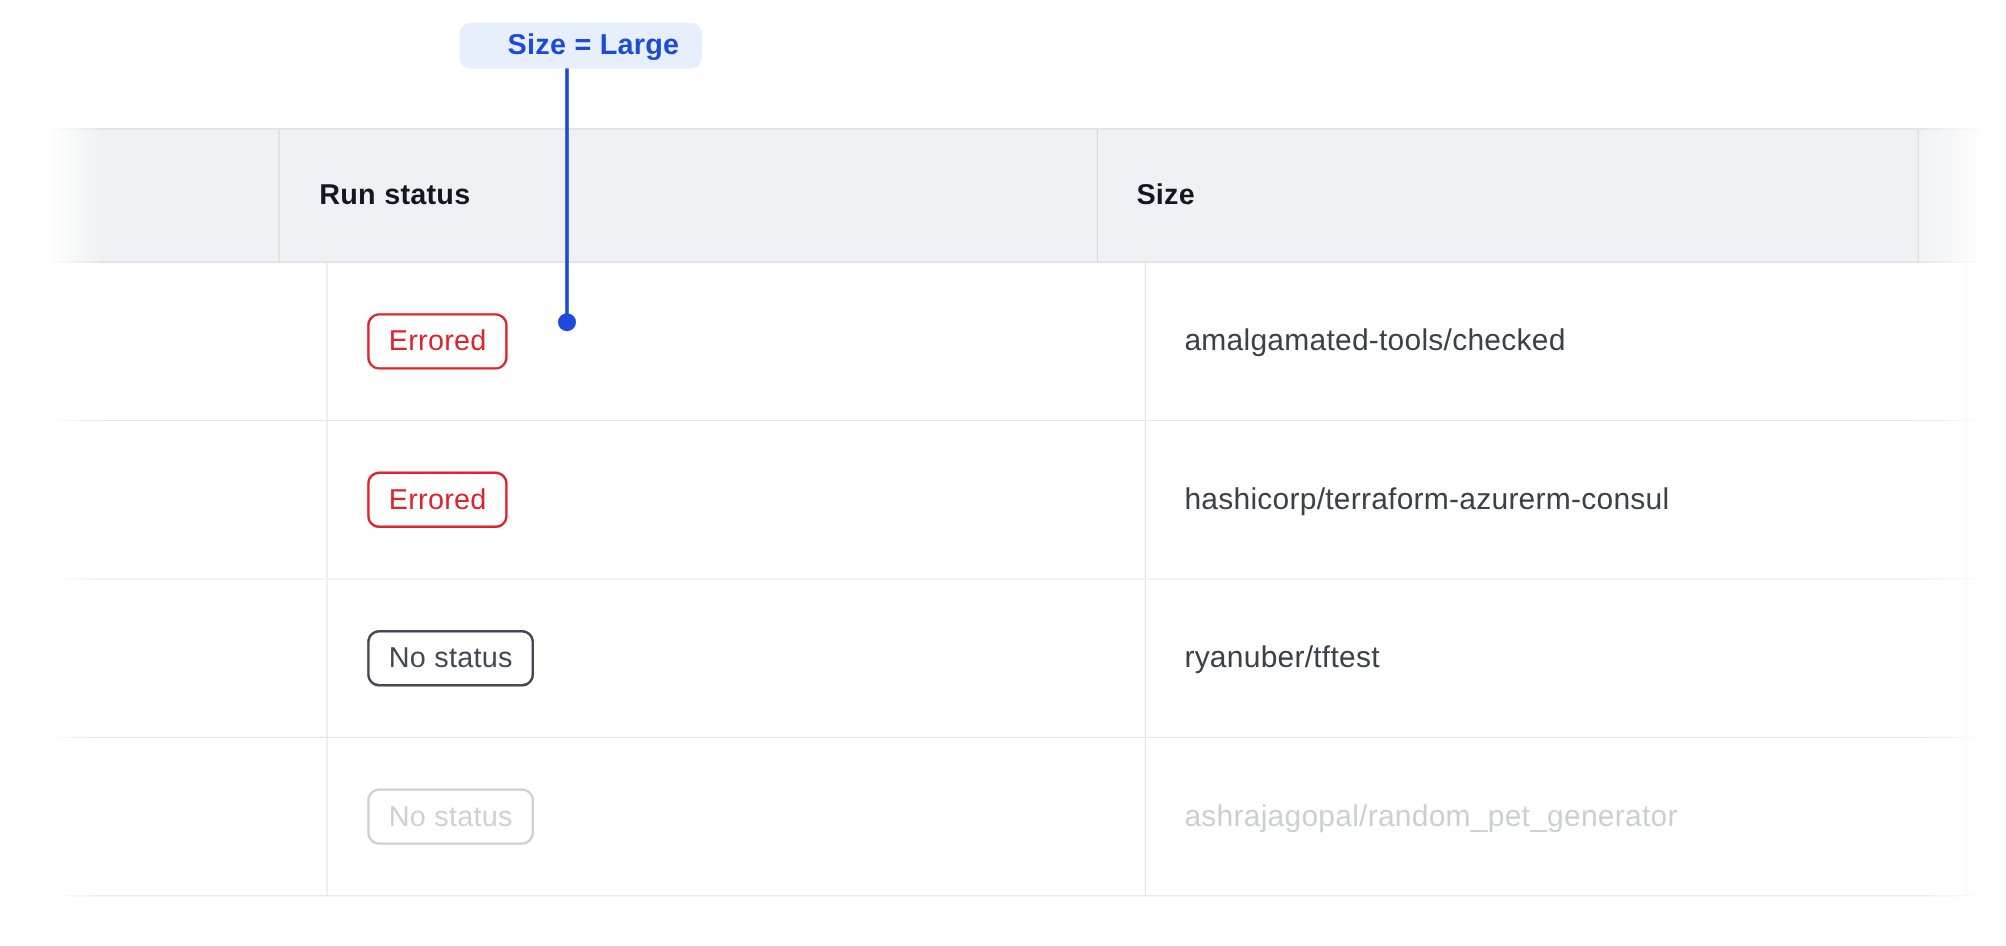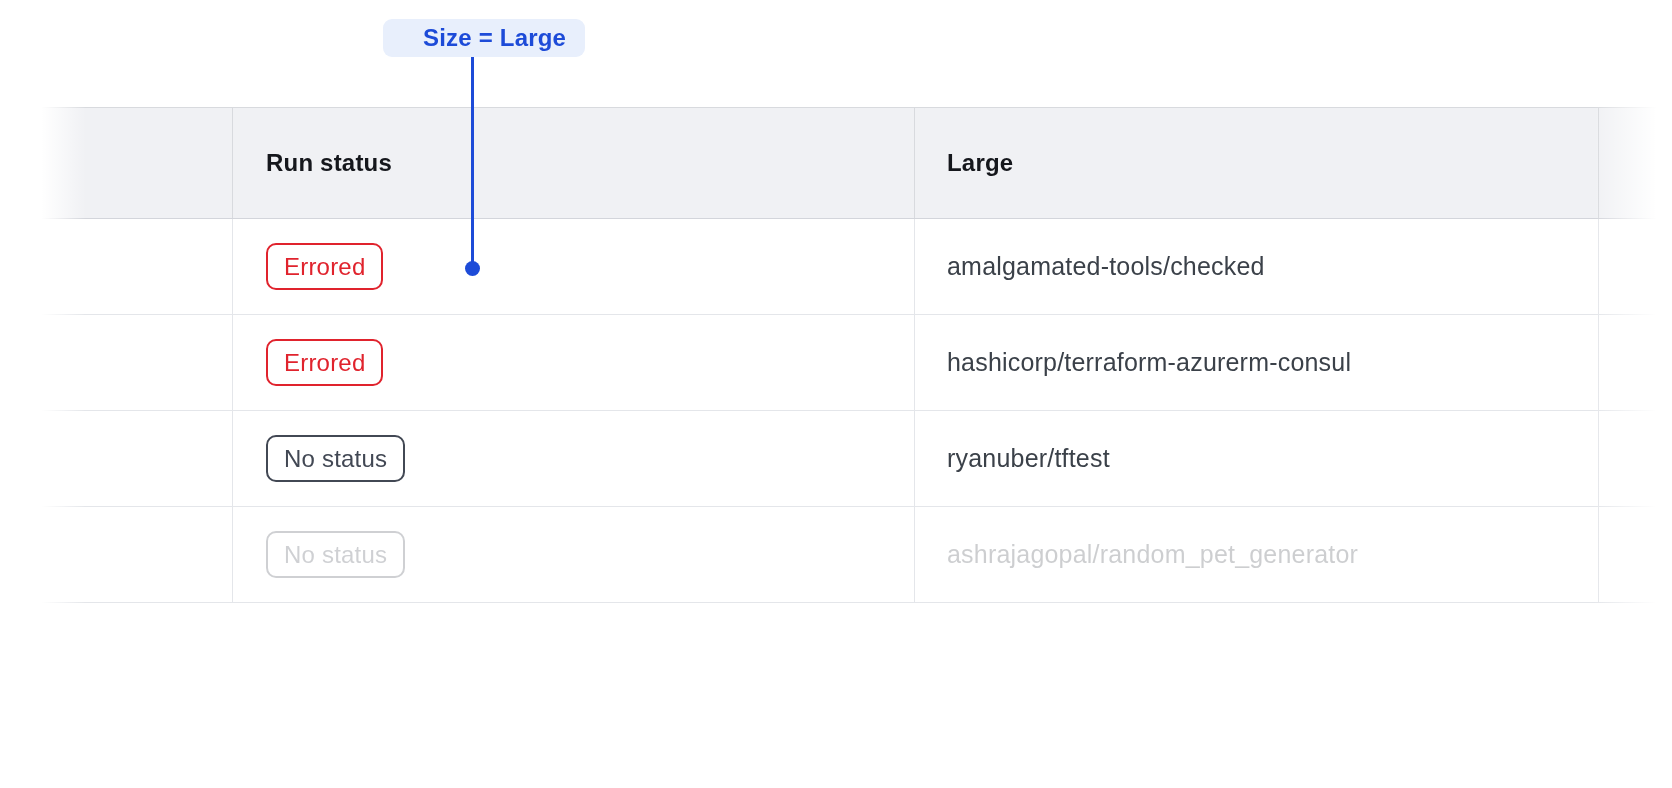--- a/index.html
+++ b/index.html
@@ -38,21 +38,21 @@
     box-sizing: border-box;
     border-bottom: 1.5px solid #e4e6ea;
     background: #ffffff;
   }
   .tr.header {
     height: 112px;
     background: #f0f1f4;
     border-top: 1.5px solid #d8dade;
     border-bottom: 1.5px solid #d3d5db;
   }
-  .tr.body-row { height: 96px; }
+  .tr.body-row { height: 132px; padding-left: 40px; }
   .td {
     display: flex; align-items: center;
     box-sizing: border-box;
     border-right: 1.5px solid #e4e6ea;
     overflow: hidden;
   }
   .tr.header .td { border-right-color: #d8dade; }
   .td.col-d { border-right: none; }
   .td.col-b { padding-left: 33px; }
   .td.col-c { padding-left: 32px; }
@@ -98,21 +98,21 @@
 <div class="connector-line" style="background: rgb(29, 75, 216);"></div>
 <div class="connector-dot" style="background: rgb(29, 75, 216);"></div>
 
 <div class="table">
   <div class="tr header">
     <div class="td col-a"></div>
     <div class="td col-b">
       <span class="th-label">Run status</span>
     </div>
     <div class="td col-c">
-      <span class="th-label">Large</span>
+      <span class="th-label">Size</span>
     </div>
     <div class="td col-d"></div>
   </div>
   <div id="table-body">
   <div class="tr body-row">
     <div class="td col-a"></div>
     <div class="td col-b">
       <span class="badge" style="color: rgb(224, 35, 45);">Errored</span>
     </div>
     <div class="td col-c">

